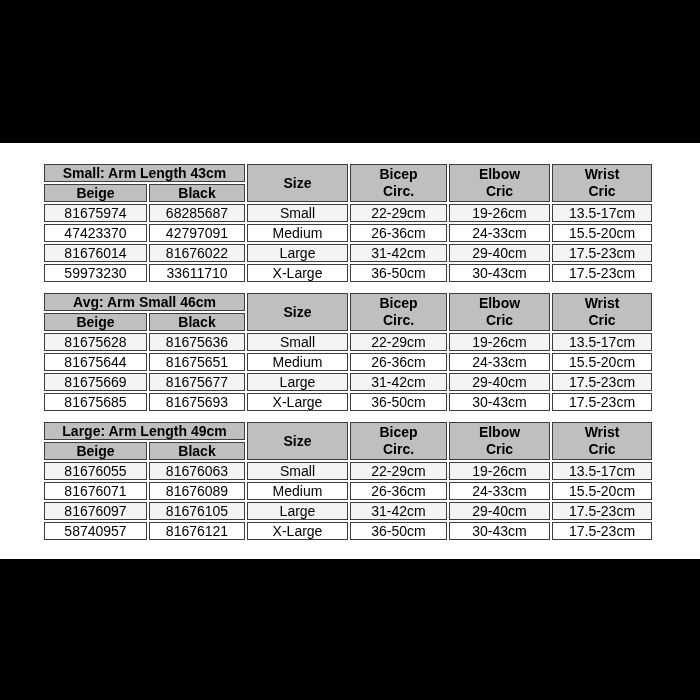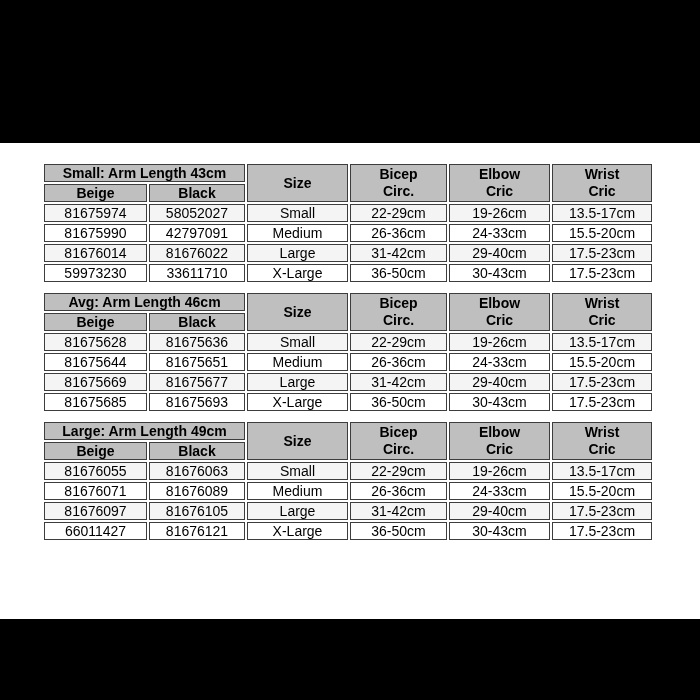--- a/index.html
+++ b/index.html
@@ -4,21 +4,21 @@
 <style>
   * { margin: 0; padding: 0; box-sizing: border-box; }
   html, body {
     width: 700px; height: 700px;
     background: #000;
     font-family: "Liberation Sans", sans-serif;
     color: #000;
   }
   .screen { width: 700px; height: 700px; display: flex; flex-direction: column; overflow: hidden; }
   .letterbox-top { height: 143px; background: #000; flex: 0 0 auto; }
-  .content-band { height: 476px; background: #fff; flex: 0 0 auto; padding: 19px 0 0 42px; }
+  .content-band { height: 416px; background: #fff; flex: 0 0 auto; padding: 19px 0 0 42px; }
   .letterbox-bottom { flex: 1 1 auto; background: #000; }
 
   table.size-table {
     border-collapse: separate;
     border-spacing: 2px;
     table-layout: fixed;
     width: 612px;
     background: #fff;
     margin-bottom: 7px;
   }
@@ -79,28 +79,28 @@
           <th class="two-line" rowspan="2"><span>Wrist</span><br><span>Cric</span></th>
         </tr>
         <tr>
           <th class="single-line">Beige</th>
           <th class="single-line">Black</th>
         </tr>
       </thead>
       <tbody>
         <tr>
           <td class="code">81675974</td>
-          <td class="code">58052027</td>
+          <td class="code">68285687</td>
           <td>Small</td>
           <td>22-29cm</td>
           <td>19-26cm</td>
           <td>13.5-17cm</td>
         </tr>
         <tr>
-          <td class="code">81675990</td>
+          <td class="code">47423370</td>
           <td class="code">42797091</td>
           <td>Medium</td>
           <td>26-36cm</td>
           <td>24-33cm</td>
           <td>15.5-20cm</td>
         </tr>
         <tr>
           <td class="code">81676014</td>
           <td class="code">81676022</td>
           <td>Large</td>
@@ -123,21 +123,21 @@
       <colgroup>
           <col class="c-beige">
           <col class="c-black">
           <col class="c-size">
           <col class="c-bicep">
           <col class="c-elbow">
           <col class="c-wrist">
         </colgroup>
       <thead>
         <tr>
-          <th class="single-line" colspan="2">Avg: Arm Length 46cm</th>
+          <th class="single-line" colspan="2">Avg: Arm Small 46cm</th>
           <th class="single-line" rowspan="2">Size</th>
           <th class="two-line" rowspan="2"><span>Bicep</span><br><span>Circ.</span></th>
           <th class="two-line" rowspan="2"><span>Elbow</span><br><span>Cric</span></th>
           <th class="two-line" rowspan="2"><span>Wrist</span><br><span>Cric</span></th>
         </tr>
         <tr>
           <th class="single-line">Beige</th>
           <th class="single-line">Black</th>
         </tr>
       </thead>
@@ -218,21 +218,21 @@
         </tr>
         <tr>
           <td class="code">81676097</td>
           <td class="code">81676105</td>
           <td>Large</td>
           <td>31-42cm</td>
           <td>29-40cm</td>
           <td>17.5-23cm</td>
         </tr>
         <tr>
-          <td class="code">66011427</td>
+          <td class="code">58740957</td>
           <td class="code">81676121</td>
           <td>X-Large</td>
           <td>36-50cm</td>
           <td>30-43cm</td>
           <td>17.5-23cm</td>
         </tr>
       </tbody>
     </table>
 
   </div>

